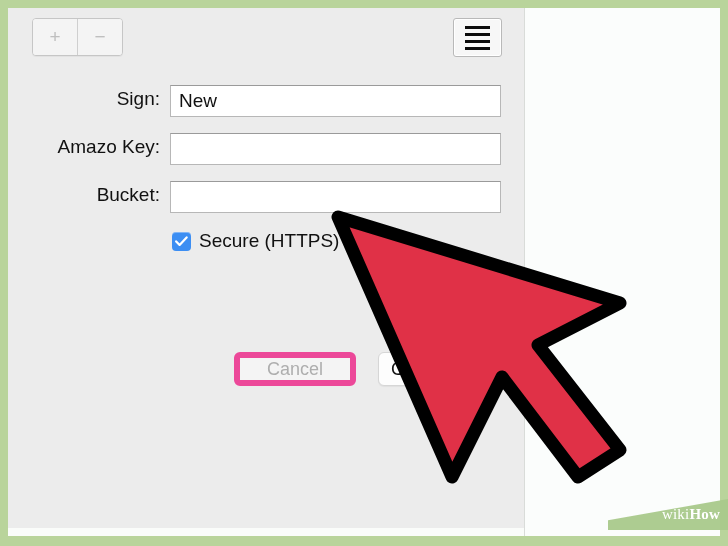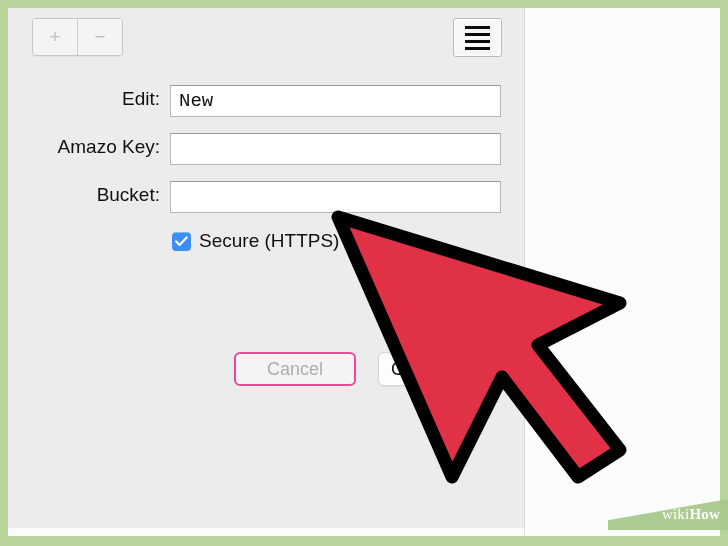--- a/index.html
+++ b/index.html
@@ -167,21 +167,20 @@
     height: 32px;
     background: #ffffff;
     border: 1px solid #b7b7b7;
     border-top-color: #9a9a9a;
     box-sizing: border-box;
     display: flex;
     align-items: center;
     padding-left: 8px;
     font-size: 19px;
     color: #111;
-    font-family: Liberation Mono, monospace;
   }
 
   .check-row {
     position: relative;
     height: 40px;
     margin-top: 4px;
   }
   .checkbox {
     position: absolute;
     left: 164px;
@@ -221,21 +220,21 @@
     display: flex;
     align-items: center;
     justify-content: center;
     font-size: 18px;
     box-sizing: border-box;
   }
   .btn-cancel {
     left: 226px;
     width: 122px;
     background: #f4f4f4;
-    border: 2px solid #ec4899;
+    border: 6px solid #ec4899;
     color: #aeaeae;
   }
   .btn-confirm {
     left: 370px;
     width: 122px;
     background: #fdfdfd;
     border: 1px solid #d6d6d6;
     color: #111;
     justify-content: flex-start;
     padding-left: 12px;
@@ -323,21 +322,21 @@
         <i></i>
         <i></i>
         <i></i>
         <i></i>
       </div>
     </div>
 
     <div class="form">
 
       <div class="row">
-        <div class="lbl">Edit:</div>
+        <div class="lbl">Sign:</div>
         <div class="field">New</div>
       </div>
 
 
       <div class="row">
         <div class="lbl">Amazo Key:</div>
         <div class="field"></div>
       </div>
 
       <div class="row">

